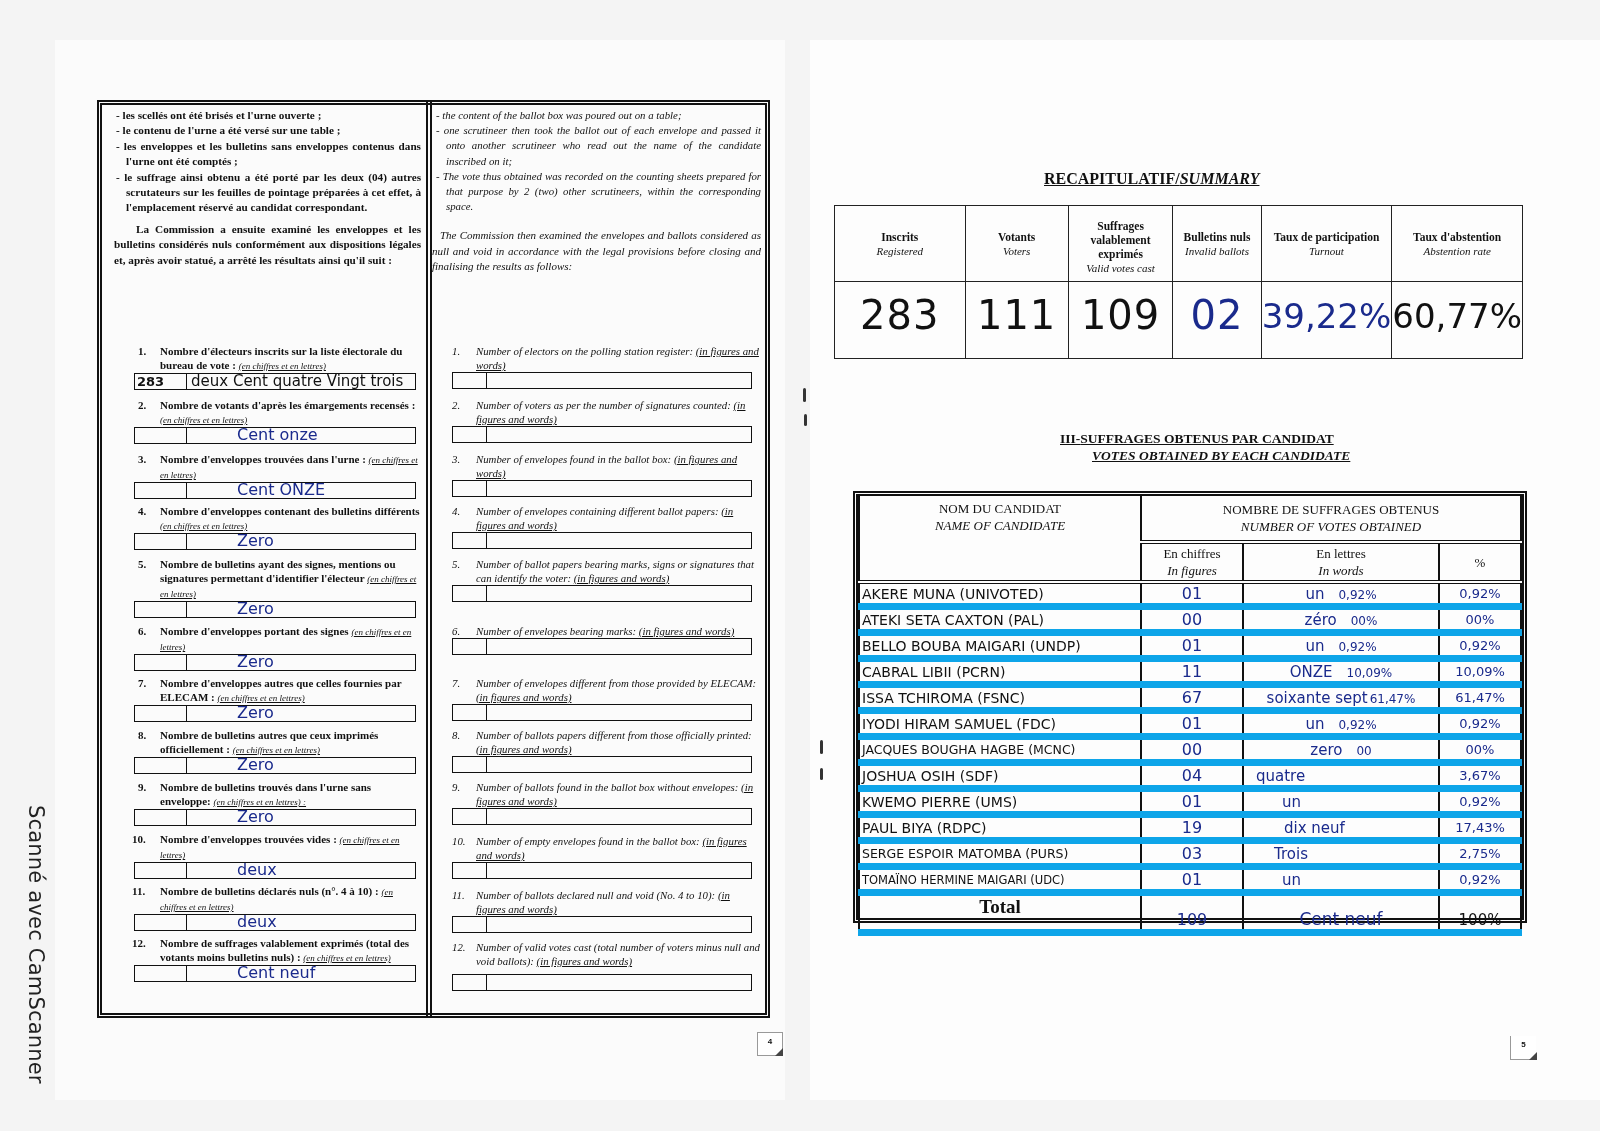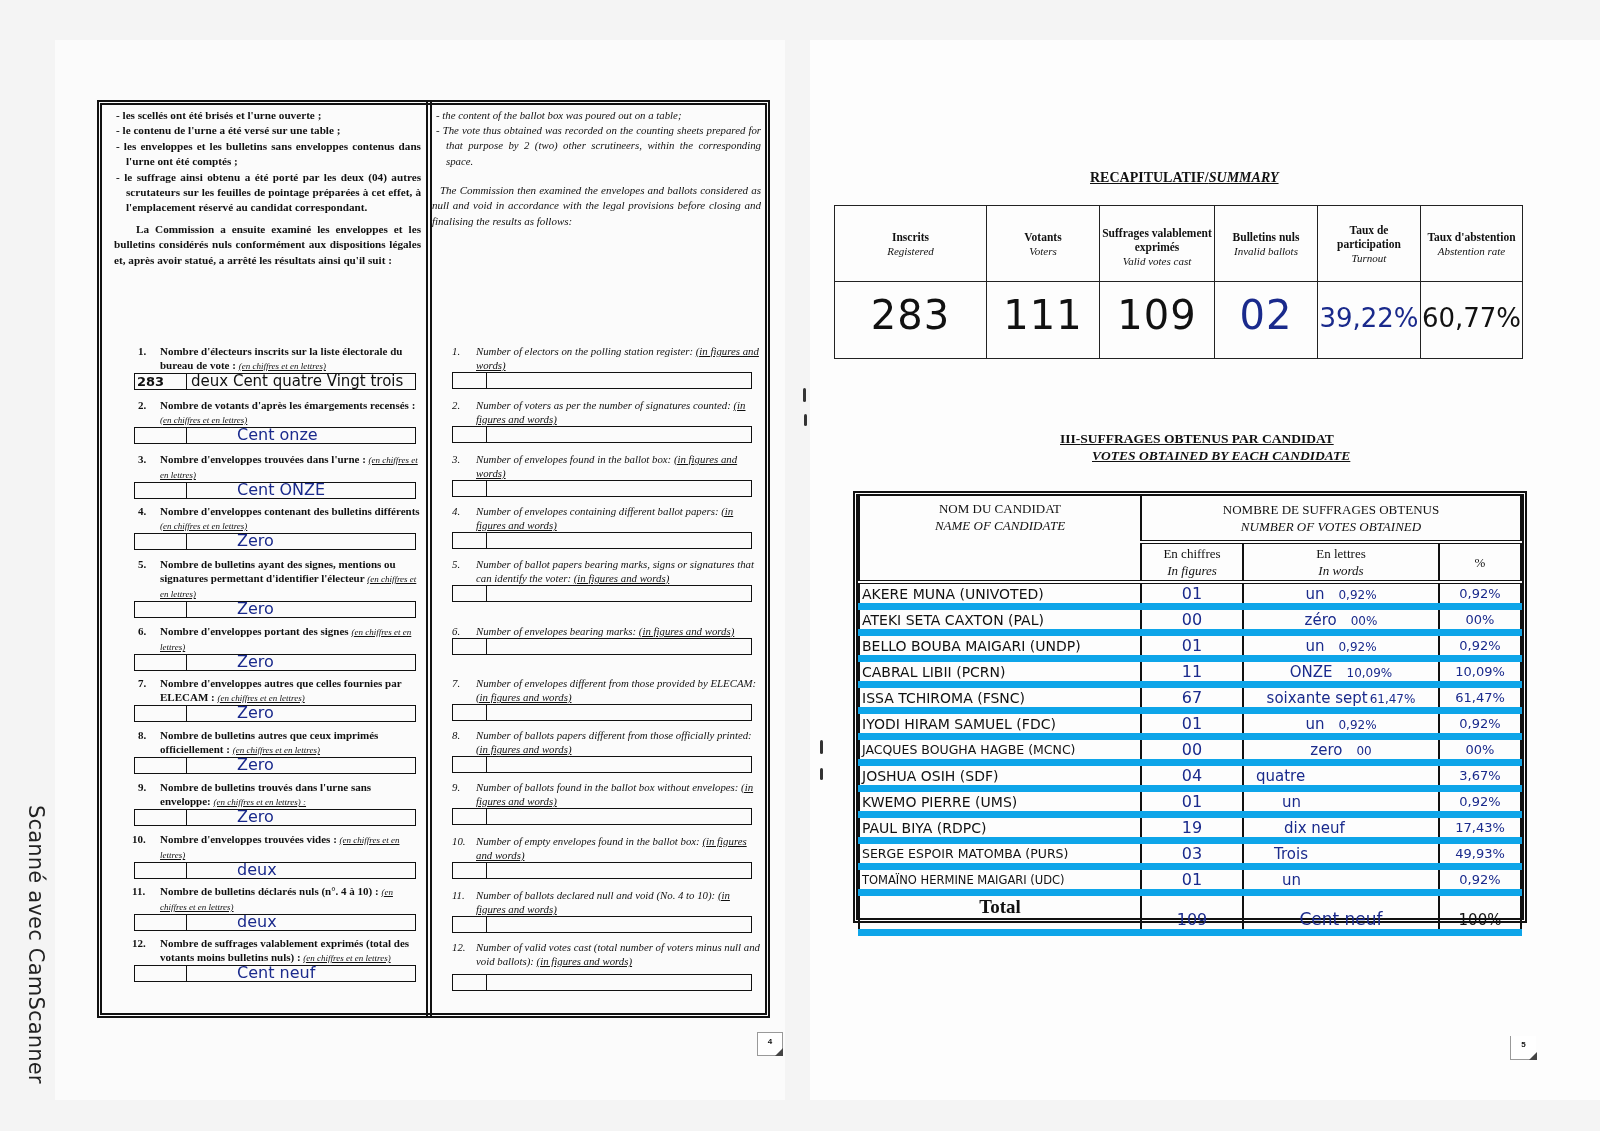--- a/index.html
+++ b/index.html
@@ -41,32 +41,32 @@
 
   .answer-box { position: relative; margin-left: 32px; width: 282px; height: 17px; border: 1.3px solid #111; display: flex; }
   .col-en .answer-box { margin-left: 20px; width: 300px; }
   .answer-fig { width: 52px; border-right: 1.3px solid #111; height: 100%; font-family: "DejaVu Sans", sans-serif; color: #1a2a8c; font-size: 13px; line-height: 15px; padding-left: 2px; overflow: hidden; white-space: nowrap; }
   .col-en .answer-fig { width: 34px; }
   .answer-words { flex: 1; height: 100%; font-family: "DejaVu Sans", sans-serif; color: #1a2a8c; font-size: 16px; line-height: 14px; padding-left: 50px; white-space: nowrap; overflow: visible; }
   .answer-words.handwritten-black { color: #111; font-size: 15px; padding-left: 4px; }
 
   .page-number-badge { position: absolute; width: 26px; height: 24px; border: 1px solid #999; background: #fff; font-family: "Liberation Sans", sans-serif; font-size: 8px; font-weight: bold; text-align: center; line-height: 18px; }
   .page-number-badge::after { content: ""; position: absolute; right: -1px; bottom: -1px; border-left: 8px solid transparent; border-bottom: 8px solid #444; }
-  .summary-title { position: absolute; left: 1090px; top: 170px; font-weight: bold; font-size: 14px; text-decoration: underline; }
+  .summary-title { position: absolute; left: 1044px; top: 170px; font-weight: bold; font-size: 16px; text-decoration: underline; }
   .summary-title .en { font-style: italic; }
 
   table.summary { position: absolute; left: 834px; top: 205px; width: 689px; height: 153px; border-collapse: collapse; }
   table.summary td { border: 1.3px solid #222; text-align: center; vertical-align: middle; font-size: 11.5px; line-height: 14px; }
   table.summary tr.head td { height: 76px; }
   table.summary tr.vals td { height: 77px; }
   table.summary .lbl-fr { font-weight: bold; display: block; }
   table.summary .lbl-en { font-style: italic; display: block; font-size: 11px; }
   .hw { font-family: "DejaVu Sans", sans-serif; color: #1a2a8c; font-weight: normal; }
   table.summary .hw { font-size: 40px; letter-spacing: 1px; }
-  table.summary .hw.small { font-size: 26px; letter-spacing: 0; }
+  table.summary .hw.small { font-size: 34px; letter-spacing: 0; }
   table.summary .hw.dark { color: #111; }
 
   .section-title { position: absolute; left: 1060px; top: 430px; font-weight: bold; font-size: 13.5px; line-height: 17px; }
   .section-title .t1 { text-decoration: underline; }
   .section-title .t1 .num { text-decoration: none; }
   .section-title .t2 { display: block; font-style: italic; text-decoration: underline; padding-left: 32px; }
 
   .candidates-frame { position: absolute; left: 853px; top: 491px; width: 674px; height: 432px; border: 4px double #111; border-width: 5px; border-style: double; }
   table.candidates { position: absolute; left: 858px; top: 496px; width: 664px; border-collapse: collapse; }
   table.candidates td { border-left: 2.5px solid #111; border-right: 2.5px solid #111; font-size: 13px; text-align: center; vertical-align: middle; padding: 0; }
@@ -189,20 +189,21 @@
           <div class="answer-fig"></div>
           <div class="answer-words">Cent neuf</div>
         </div>
     </div>
   </div>
 </div>
 
 <div class="col-en">
   <ul class="bullets">
     <li>the content of the ballot box was poured out on a table;</li>
+    <li>one scrutineer then took the ballot out of each envelope and passed it onto another scrutineer who read out the name of the candidate inscribed on it;</li>
     <li>The vote thus obtained was recorded on the counting sheets prepared for that purpose by 2 (two) other scrutineers, within the corresponding space.</li>
   </ul>
   <p class="para">The Commission then examined the envelopes and ballots considered as null and void in accordance with the legal provisions before closing and finalising the results as follows:</p>
 
   <div class="items">
     <div class="item" style="top:0px">
       <div class="item-label"><span class="item-num">1.</span><span>Number of electors on the polling station register:</span> <span class="hint">(in figures and words)</span></div>
       <div class="answer-box">
           <div class="answer-fig"></div>
           <div class="answer-words"></div>
@@ -422,21 +423,21 @@
   <tr class="row">
     <td class="cname">PAUL BIYA (RDPC)</td>
     <td class="cfig">19</td>
     <td class="cwords" style="text-align:left;padding-left:40px"><span>dix neuf</span></td>
     <td class="cpct">17,43%</td>
   </tr>
   <tr class="row">
     <td class="cname" style="font-size:12.5px">SERGE ESPOIR MATOMBA (PURS)</td>
     <td class="cfig">03</td>
     <td class="cwords" style="text-align:left;padding-left:30px"><span>Trois</span></td>
-    <td class="cpct">49,93%</td>
+    <td class="cpct">2,75%</td>
   </tr>
   <tr class="row">
     <td class="cname" style="font-size:11.5px">TOMAÏNO HERMINE MAIGARI (UDC)</td>
     <td class="cfig">01</td>
     <td class="cwords" style="text-align:left;padding-left:38px"><span>un</span></td>
     <td class="cpct">0,92%</td>
   </tr>
   <tr class="row total">
     <td class="tlabel">Total</td>
     <td class="cfig" style="vertical-align:bottom">109</td>

